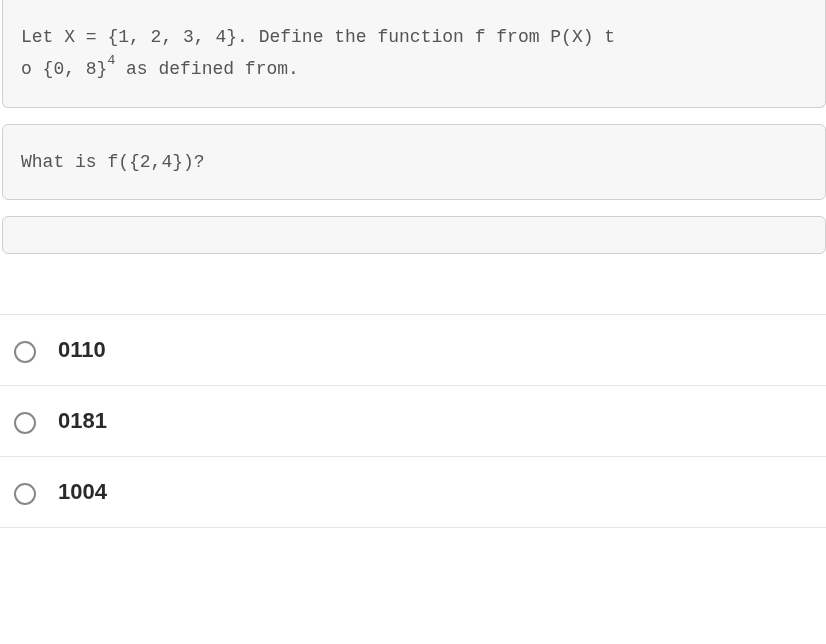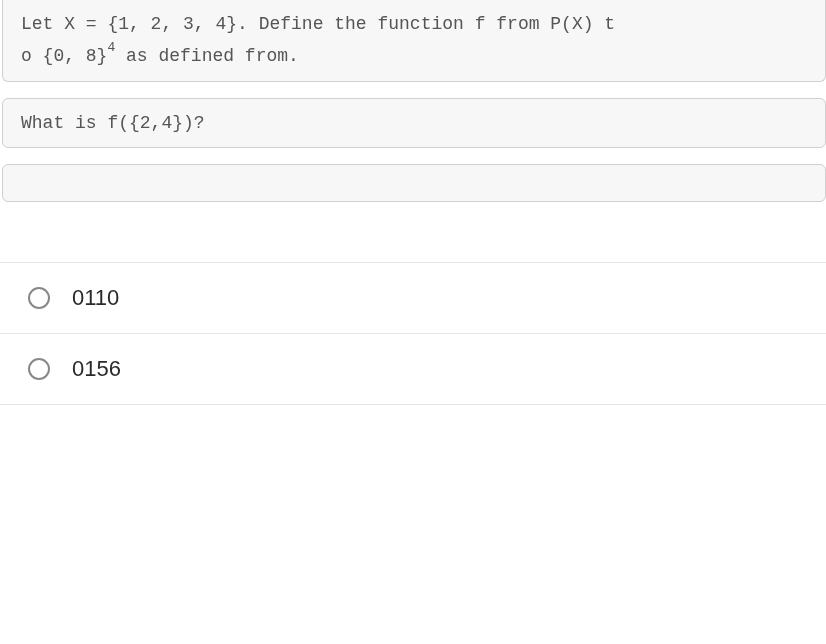--- a/index.html
+++ b/index.html
@@ -8,21 +8,21 @@
       padding: 0;
     }
     body {
       font-family: Arial, sans-serif;
       background: #ffffff;
     }
     .code-block {
       background: #f7f7f7;
       border: 1px solid #d0d0d0;
       border-radius: 6px;
-      padding: 8px 18px;
+      padding: 21px 18px;
       margin: 0 0 16px 2px;
       font-family: 'Courier New', Courier, monospace;
       font-size: 18px;
       color: #555;
       line-height: 1.8;
       position: relative;
     }
     .code-block.first {
       margin-top: 0;
       border-top: none;
@@ -43,24 +43,25 @@
       border-radius: 6px;
       padding: 8px;
       margin: 0 0 60px 2px;
       height: 38px;
     }
     .options {
       border-top: 1px solid #e5e5e5;
     }
     .option-row {
       display: flex;
-      align-items: center;
-      padding: 22px 28px;
+      align-items: flex-end;
+      padding: 22px 14px;
       border-bottom: 1px solid #e5e5e5;
       cursor: pointer;
+      font-weight: bold;
     }
     .radio {
       width: 22px;
       height: 22px;
       border: 2px solid #888;
       border-radius: 50%;
       margin-right: 22px;
       flex-shrink: 0;
       background: #fff;
     }
@@ -83,15 +84,19 @@
 
 <div class="empty-block"></div>
 
 <div class="options">
   <div class="option-row">
     <div class="radio"></div>
     <div class="option-label">0110</div>
   </div>
   <div class="option-row">
     <div class="radio"></div>
-    <div class="option-label">0156</div>
+    <div class="option-label">0181</div>
+  </div>
+  <div class="option-row">
+    <div class="radio"></div>
+    <div class="option-label">1004</div>
   </div>
 </div>
 
 </body></html>

